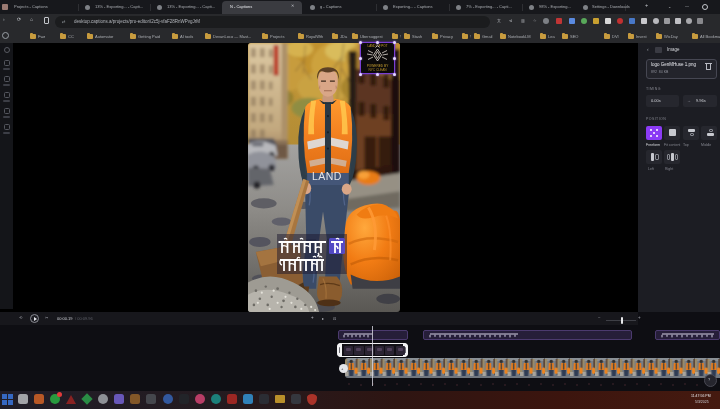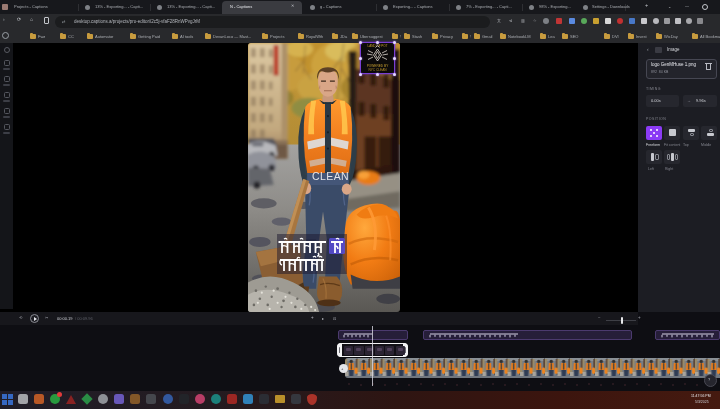--- a/index.html
+++ b/index.html
@@ -347,21 +347,21 @@
 <circle cx="30" cy="256" r="1.1"></circle>
           <circle cx="44" cy="256" r="1.1"></circle>
           <circle cx="54" cy="262" r="1.1"></circle>
           <circle cx="22" cy="262" r="1.1"></circle>
 <circle cx="64" cy="260" r="1.1"></circle>
           <circle cx="68" cy="263" r="1"></circle>
 </g>
 </svg>
 </div>
 
-<div class="abs" style="left:312px;top:170px;width:60px;color:rgba(238,238,240,.93);font-size:10.5px;letter-spacing:.4px">CLEAN</div>
+<div class="abs" style="left:312px;top:170px;width:60px;color:rgba(238,238,240,.93);font-size:10.5px;letter-spacing:.4px">LAND</div>
 
 <div class="abs" style="left:277px;top:234px;width:70px;height:40px;background:rgba(28,24,46,.5)"></div>
 <svg class="abs" style="left:278px;top:237px" width="69" height="36" viewBox="0 0 69 36" xmlns="http://www.w3.org/2000/svg">
 <rect x="51" y="1" width="16" height="16" rx="1.5" fill="#564cd2" opacity=".9"></rect>
 
 <g stroke="#ffffff" stroke-width="2" stroke-linecap="butt">
 <path d="M0.5 5 L48 5"></path>
 <path d="M53 5 L65 5"></path>
 </g>
 <g stroke="#ffffff" stroke-width="1.8">

